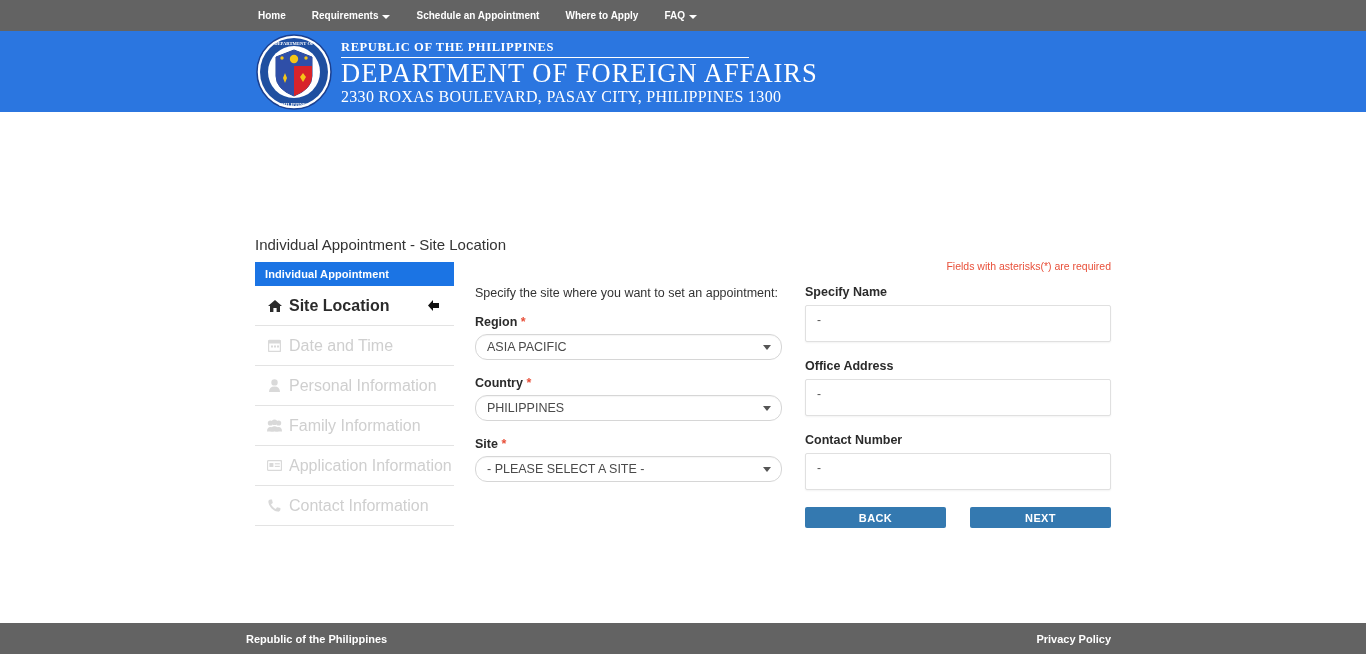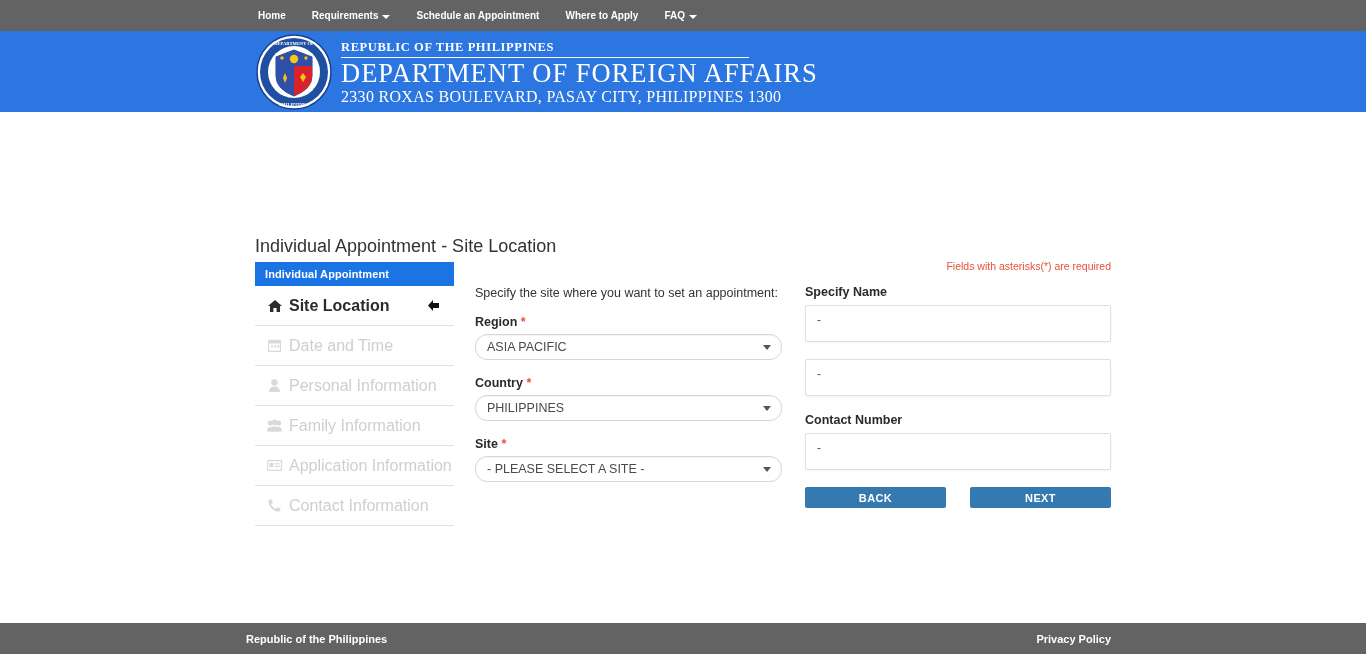--- a/index.html
+++ b/index.html
@@ -81,21 +81,21 @@
 
   
   .content {
     position: relative;
     height: 485px;
     background: #ffffff;
   }
   .page-title {
     position: absolute;
     left: 255px; top: 124px;
-    font-size: 18px;
+    font-size: 15px;
     color: #333333;
   }
 
   
   .sidebar {
     position: absolute;
     left: 255px; top: 150px;
     width: 199px;
   }
   .sb-head {
@@ -395,20 +395,21 @@
       <i class="dcaret"></i>
     </div>
   </div>
 
   <div class="rightcol">
     <div class="reqnote">Fields with asterisks(*) are required</div>
 
     <div class="rlabel">Specify Name</div>
     <div class="robox">-</div>
 
+    <div class="rlabel">Office Address</div>
     <div class="robox">-</div>
 
     <div class="rlabel">Contact Number</div>
     <div class="robox">-</div>
 
     <div class="btnrow">
       <button class="btn">BACK</button>
       <button class="btn">NEXT</button>
     </div>
   </div>

